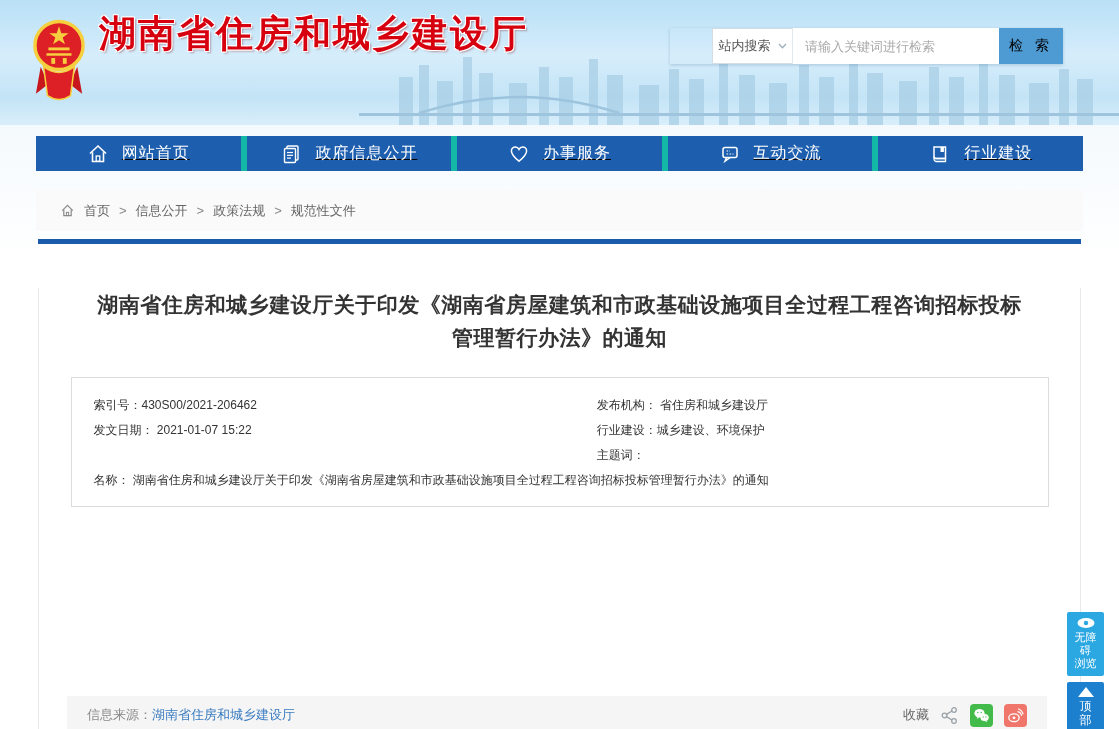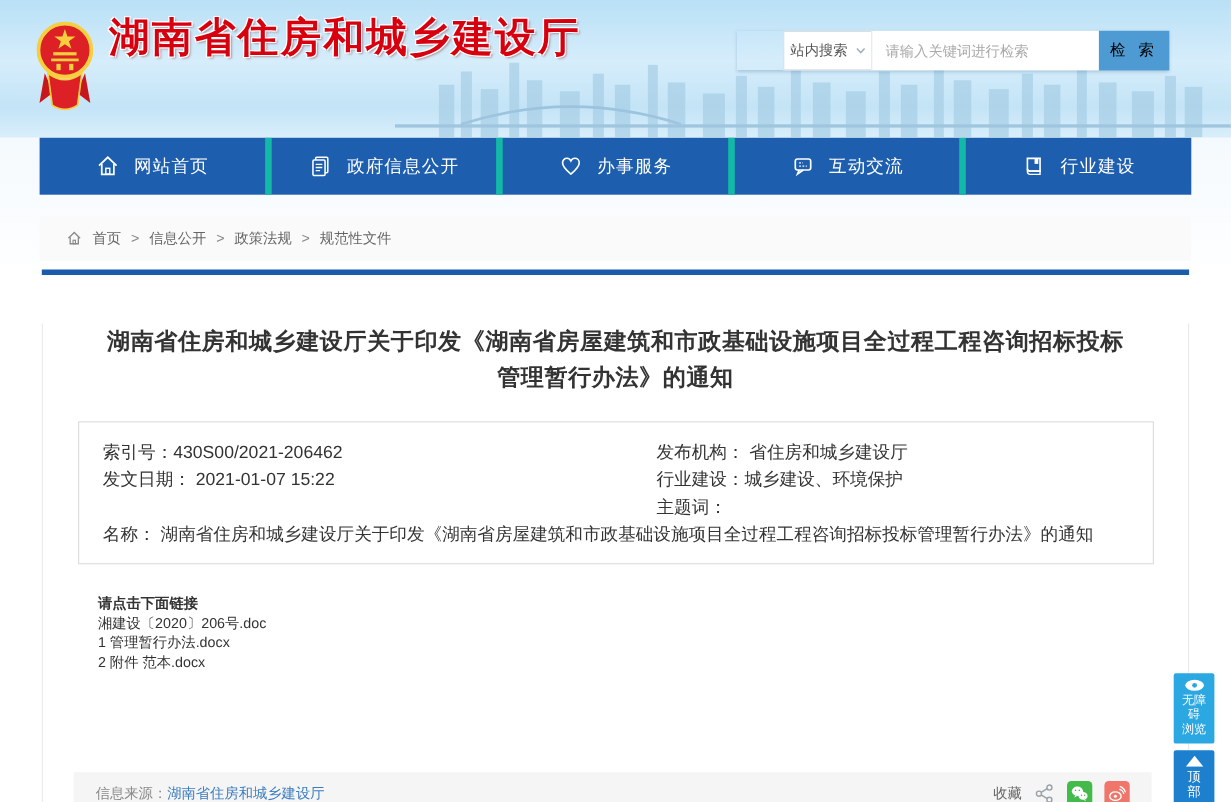--- a/index.html
+++ b/index.html
@@ -18,39 +18,39 @@
   .site-sub{margin-top:7px;font-size:15px;font-weight:bold;color:#d6000f;letter-spacing:1px;display:flex;gap:22px;
     text-shadow:-1px -1px 0 #fff,1px -1px 0 #fff,-1px 1px 0 #fff,1px 1px 0 #fff;}
   .search-bar{position:absolute;top:28px;right:56px;display:flex;height:36px;box-shadow:0 1px 3px rgba(40,90,140,.25);padding-left:42px;}
   .search-scope{width:80px;background:#fff;border:1px solid #d4dde4;border-right:none;display:flex;
     align-items:center;justify-content:center;gap:7px;font-size:13px;color:#555;cursor:pointer;box-sizing:border-box;}
   .search-input{width:182px;border:none;border-left:1px solid #e3e8ec;padding:0 12px;font-size:13px;color:#0f766e;outline:none;}
   .search-input::placeholder{color:#a9a9a9;}
   .search-btn{width:64px;background:#4e9ad2;color:#000000;border:none;font-size:14px;letter-spacing:4px;cursor:pointer;}
 
   
-  .main-nav{margin:0 36px;height:52px;background:#1d5fae;display:flex;}
+  .main-nav{margin:11px 36px;height:35px;background:#1d5fae;display:flex;text-decoration:underline;}
   .nav-item{flex:1;display:flex;align-items:center;justify-content:center;gap:13px;color:#fff;
     font-size:16px;letter-spacing:1px;border-left:6px solid #14b8a6;cursor:pointer;}
   .nav-item:first-child{border-left:none;}
 
   
   .breadcrumb{margin:19px 36px 0;height:41px;background:#fafafa;display:flex;align-items:center;
     padding-left:24px;font-size:13px;color:#666;gap:9px;box-sizing:border-box;}
   .crumb{cursor:pointer;}
   .crumb-sep{color:#888;}
 
   
   .accent-bar{margin:8px 38px 0;height:5px;background:#1a5cab;}
   .content{margin:0 38px;height:470px;background:#fff;border:1px solid #e9e9e9;border-top:none;
     box-sizing:border-box;position:relative;}
   .doc-title{margin:44px auto 0;max-width:930px;text-align:center;font-size:21px;line-height:33px;
     color:#333;font-weight:bold;letter-spacing:.5px;}
   .meta-box{margin:23px auto 0;width:978px;box-sizing:border-box;border:1px solid #dcdcdc;
-    padding:15px 22px 13px;font-size:16px;color:#333;}
+    padding:15px 22px 13px;font-size:12px;color:#333;}
   .meta-grid{display:grid;grid-template-columns:54% 46%;}
   .meta-cell{line-height:25px;}
   .span2{grid-column:1 / span 2;}
   .attachments{margin:27px 0 0 50px;font-size:13px;color:#333;line-height:17.5px;}
   .attach-heading{font-weight:bold;}
   .attach-file{cursor:pointer;}
   .source-row{position:absolute;left:28px;bottom:23px;width:980px;height:38px;background:#f5f5f5;
     display:flex;align-items:center;padding:0 20px;box-sizing:border-box;font-size:13px;}
   .source-label{color:#8a8a8a;}
   .source-value{color:#3a7cc0;cursor:pointer;}
@@ -221,26 +221,20 @@
         <div class="meta-cell">
           <span>主题词：</span><span></span>
         </div>
         <div class="meta-cell"></div>
         <div class="meta-cell span2">
           <span>名称：</span><span> 湖南省住房和城乡建设厅关于印发《湖南省房屋建筑和市政基础设施项目全过程工程咨询招标投标管理暂行办法》的通知</span>
         </div>
       </div>
     </section>
 
-    <section class="attachments">
-      <div class="attach-heading">请点击下面链接</div>
-      <div class="attach-file">湘建设〔2020〕206号.doc</div>
-      <div class="attach-file">1 管理暂行办法.docx</div>
-      <div class="attach-file">2 附件 范本.docx</div>
-    </section>
 
     <div class="source-row">
       <span class="source-label">信息来源：</span>
       <span class="source-value">湖南省住房和城乡建设厅</span>
       <div class="share-group">
         <span class="fav">收藏</span>
         <span class="share-node">
           <svg width="19" height="19" viewBox="0 0 19 19">
             <circle cx="4.5" cy="9.5" r="2.3" stroke="#9aa2a8" stroke-width="1.3" fill="none"></circle>
             <circle cx="14" cy="4" r="2.3" stroke="#9aa2a8" stroke-width="1.3" fill="none"></circle>

